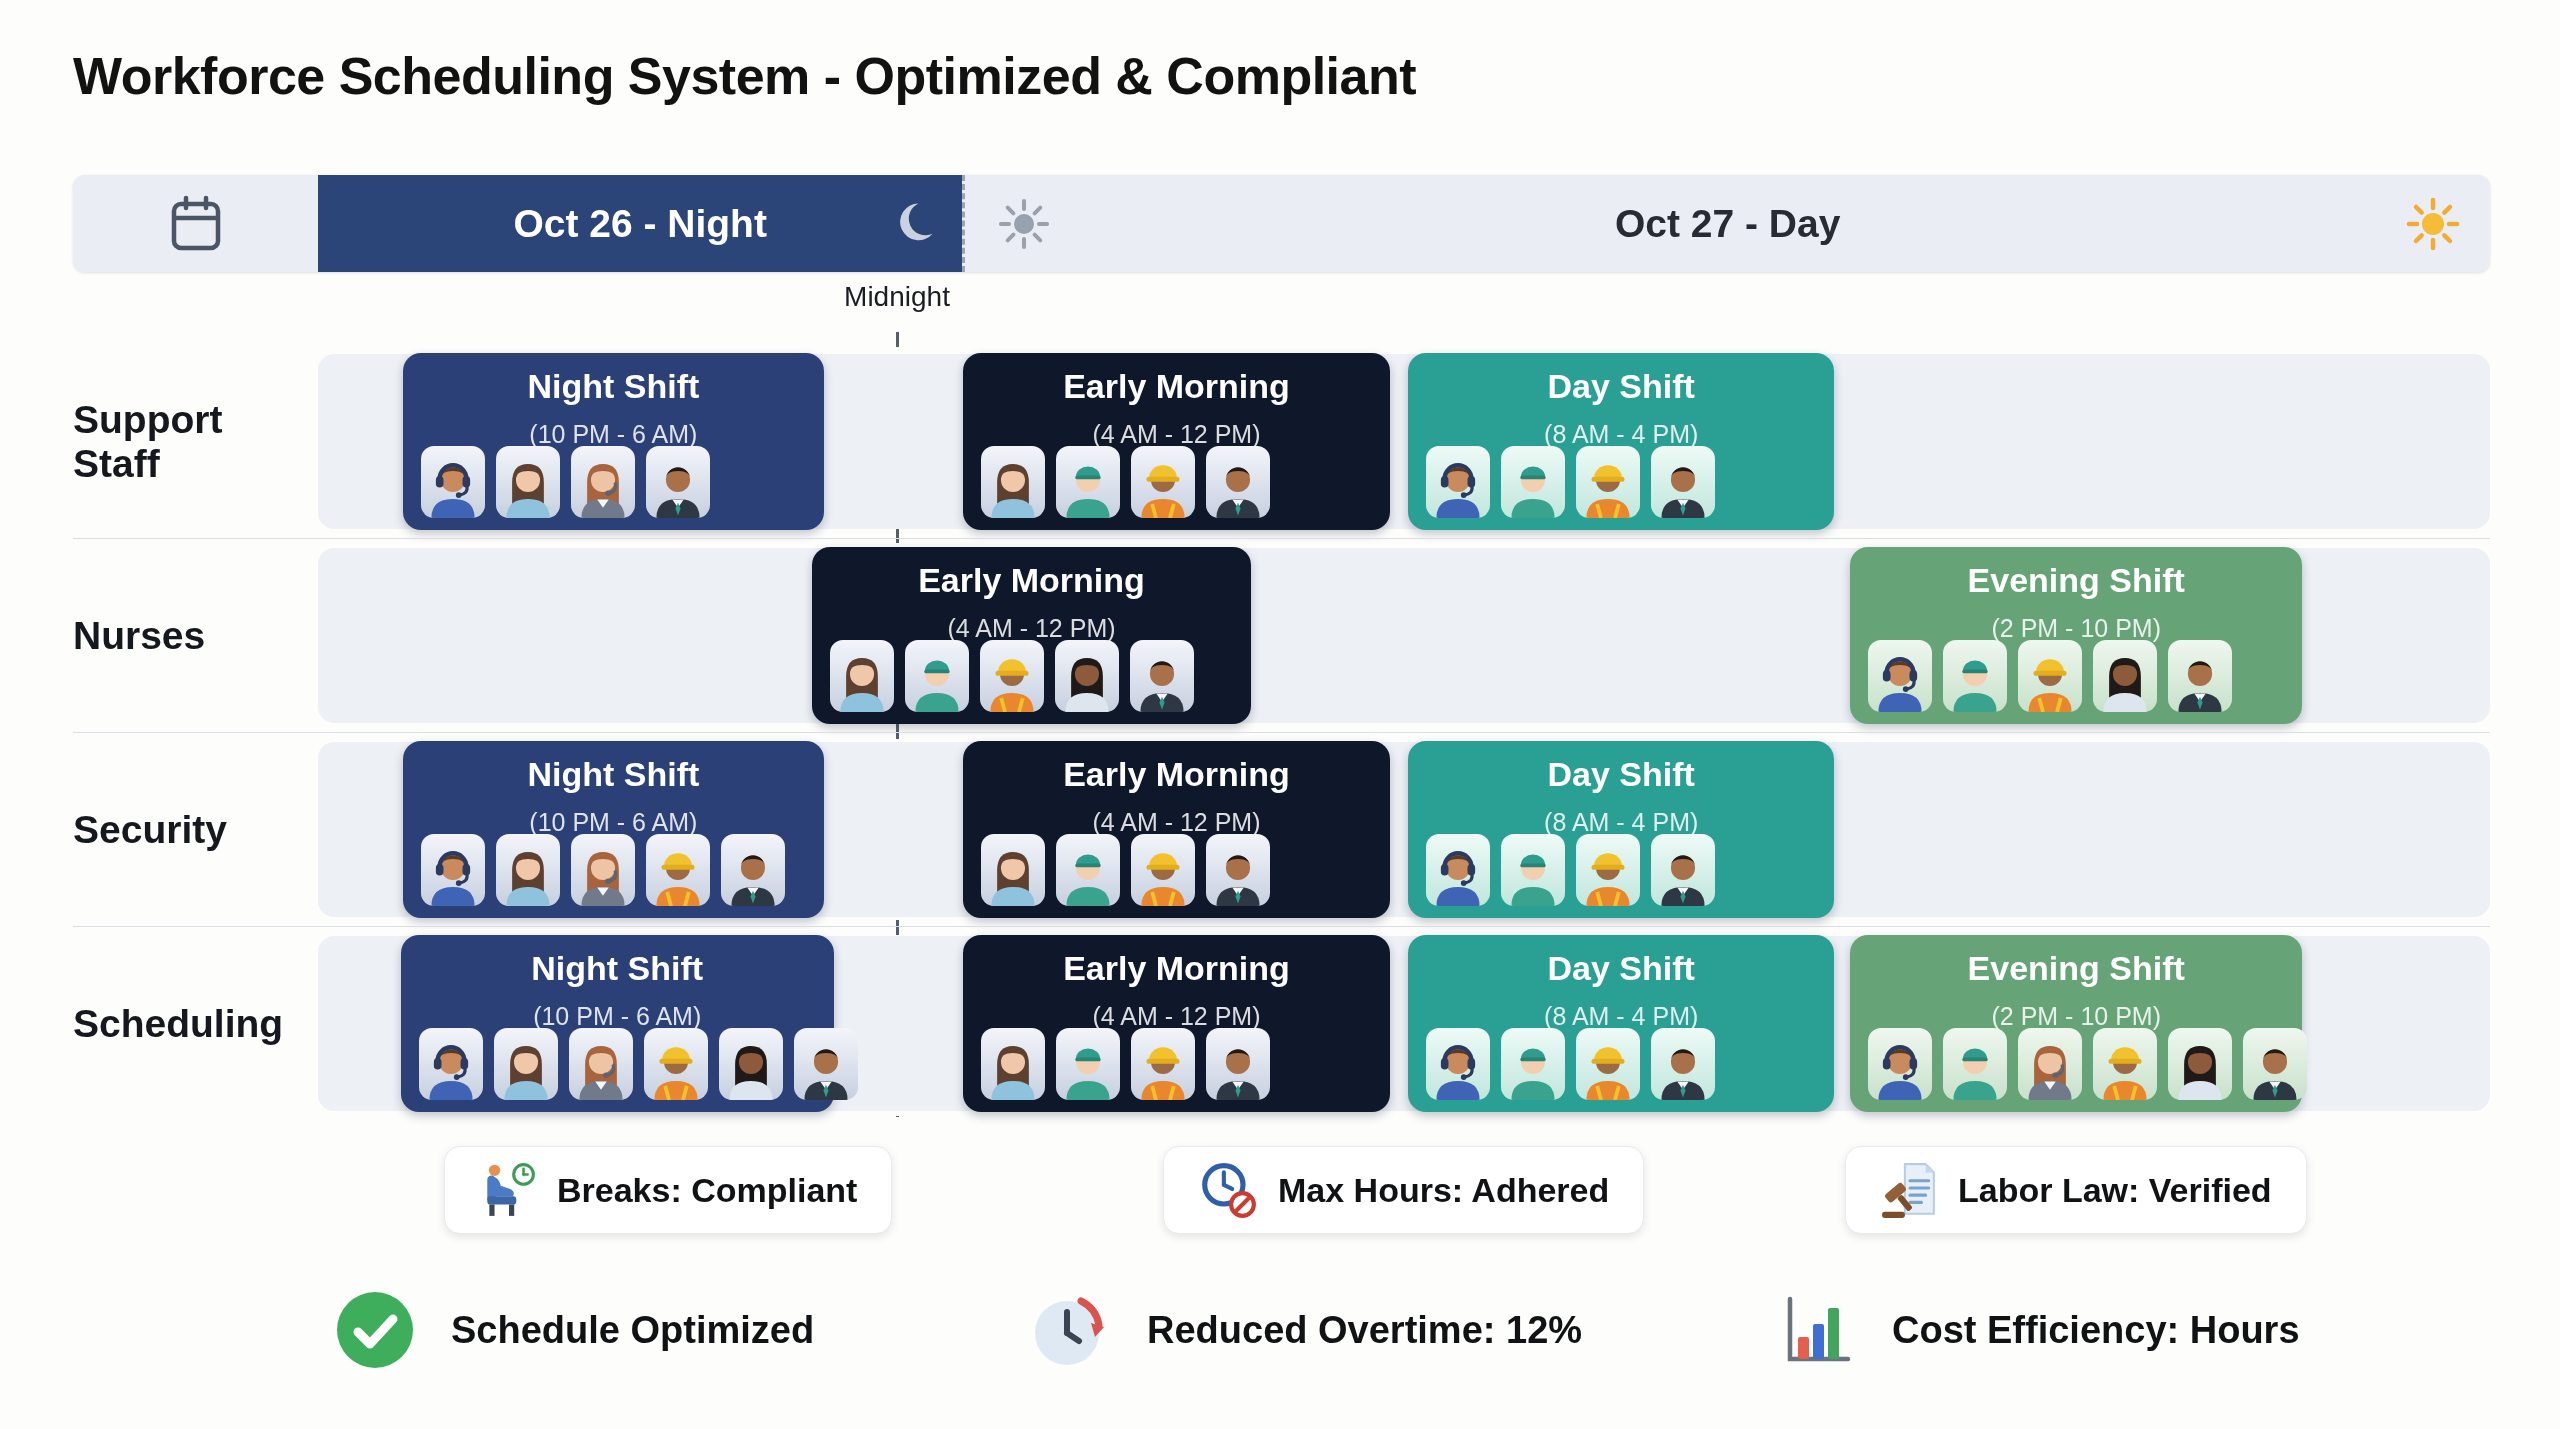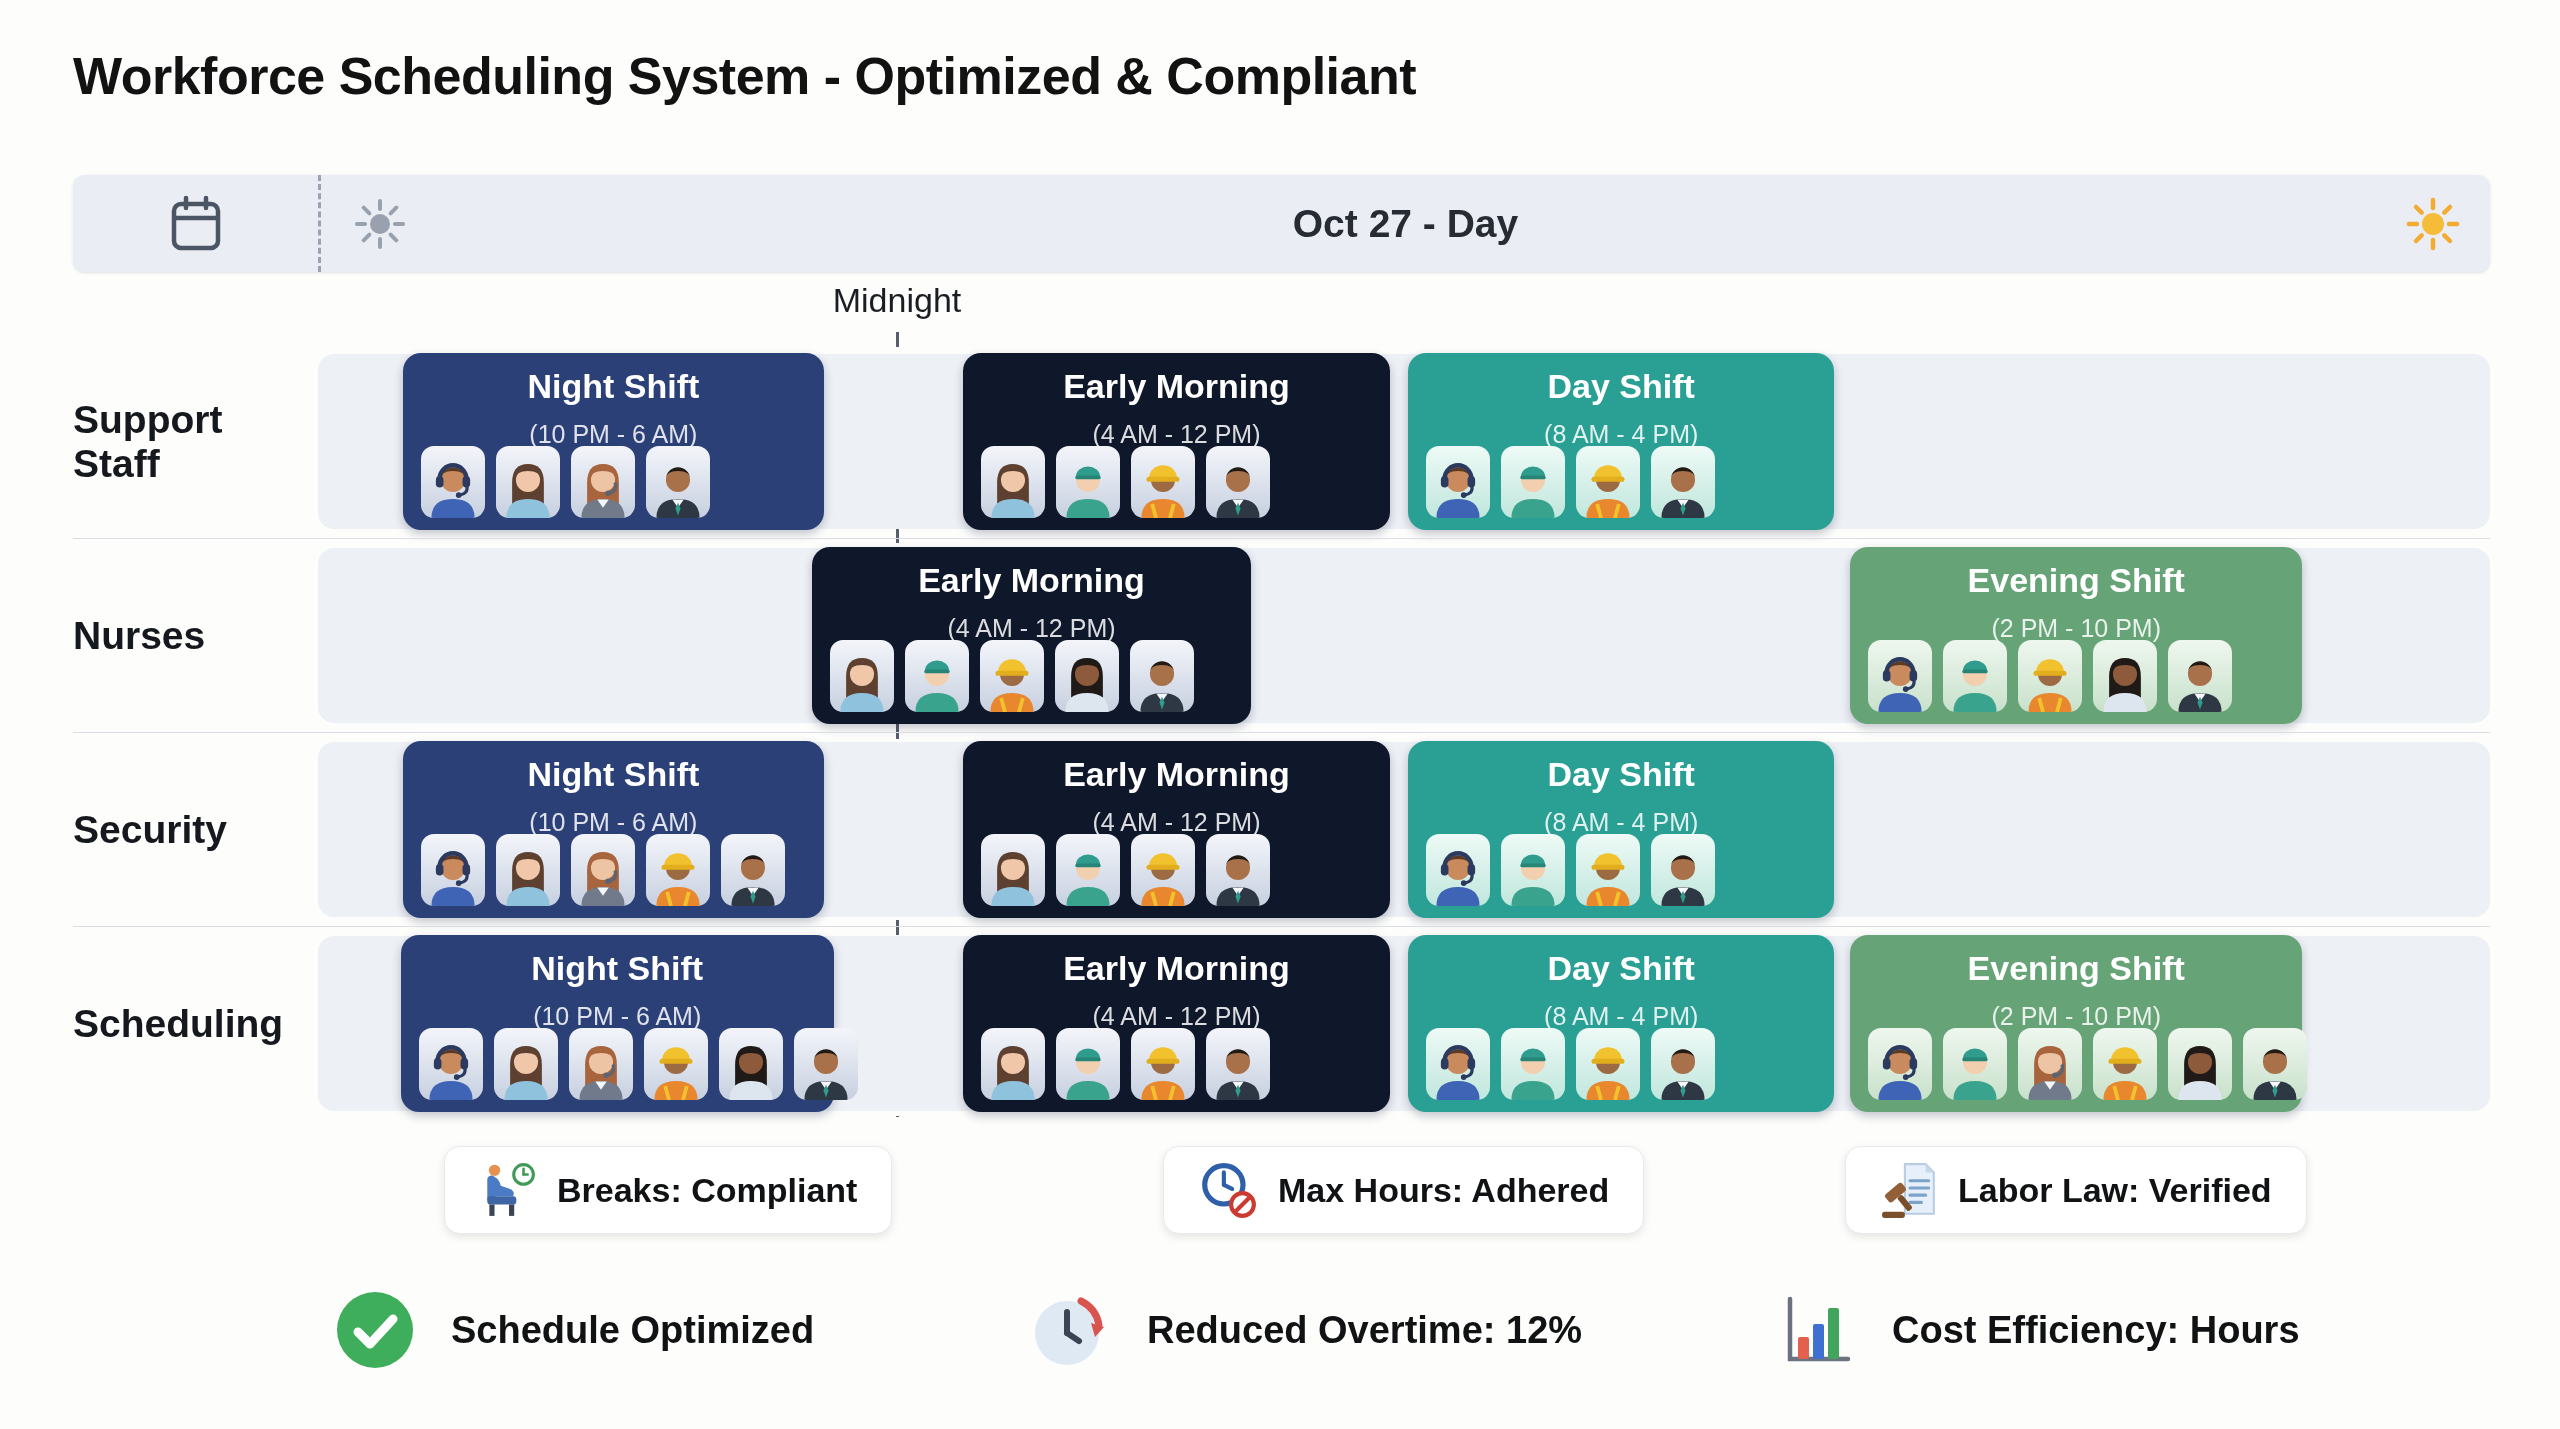--- a/index.html
+++ b/index.html
@@ -22,21 +22,21 @@
   .seg{display:flex;align-items:center;justify-content:center;position:relative;}
   .seg-night{width:26.66%;background:#2b4578;color:#fff;}
   .seg-day{flex:1;color:#272c34;border-left:3px dashed #9aa3b3;}
   .seg-label{font-size:39px;font-weight:600;}
   .moon-wrap{position:absolute;right:24px;top:50%;transform:translateY(-50%);}
   .dawn-wrap{position:absolute;left:30px;top:50%;transform:translateY(-50%);}
   .sun-wrap{position:absolute;right:28px;top:50%;transform:translateY(-50%);}
   
   .midnight-label{
     position:absolute;left:897px;top:281px;transform:translateX(-50%);
-    font-size:34px;font-weight:500;color:#1a1d22;
+    font-size:28px;font-weight:500;color:#1a1d22;
   }
   .midnight-line{
     position:absolute;left:896px;top:332px;width:3px;height:785px;
     background-image:repeating-linear-gradient(to bottom,#565d6b 0 15px,transparent 15px 28px);
   }
   
   .rows{position:absolute;left:73px;right:70px;top:345px;}
   .row{display:flex;height:193px;position:relative;}
   .row + .row{border-top:1px solid #dadee4;}
   .row-label{width:245px;flex:none;display:flex;align-items:center;
@@ -85,20 +85,28 @@
     <div class="cal-cell">
       <span class="icon-box" id="cal-icon">
           <svg width="62" height="66" viewBox="0 0 62 66">
             <rect x="9" y="13" width="44" height="44" rx="7" fill="none" stroke="#4b5563" stroke-width="4.5"></rect>
             <line x1="9" y1="27" x2="53" y2="27" stroke="#4b5563" stroke-width="4.5"></line>
             <line x1="21" y1="7" x2="21" y2="17" stroke="#4b5563" stroke-width="4.5" stroke-linecap="round"></line>
             <line x1="41" y1="7" x2="41" y2="17" stroke="#4b5563" stroke-width="4.5" stroke-linecap="round"></line>
           </svg>
         </span>
     </div>
+    <div class="seg seg-night">
+      <span class="seg-label">Oct 26 - Night</span>
+      <span class="moon-wrap icon-box" id="moon-icon">
+          <svg width="52" height="52" viewBox="0 0 48 48">
+            <path d="M30 5 A17 17 0 1 0 43 33 A14 14 0 1 1 30 5 Z" fill="#c9d2de"></path>
+          </svg>
+        </span>
+    </div>
     <div class="seg seg-day">
       <span class="dawn-wrap icon-box" id="dawn-icon">
           <svg width="58" height="58" viewBox="0 0 58 58">
             <circle cx="29" cy="29" r="10" fill="#98a1ad"></circle>
             <g stroke="#98a1ad" stroke-width="4" stroke-linecap="round">
               <line x1="29" y1="6" x2="29" y2="14"></line>
               <line x1="29" y1="44" x2="29" y2="52"></line>
               <line x1="6" y1="29" x2="14" y2="29"></line>
               <line x1="44" y1="29" x2="52" y2="29"></line>
               <line x1="12.7" y1="12.7" x2="18.4" y2="18.4"></line>

